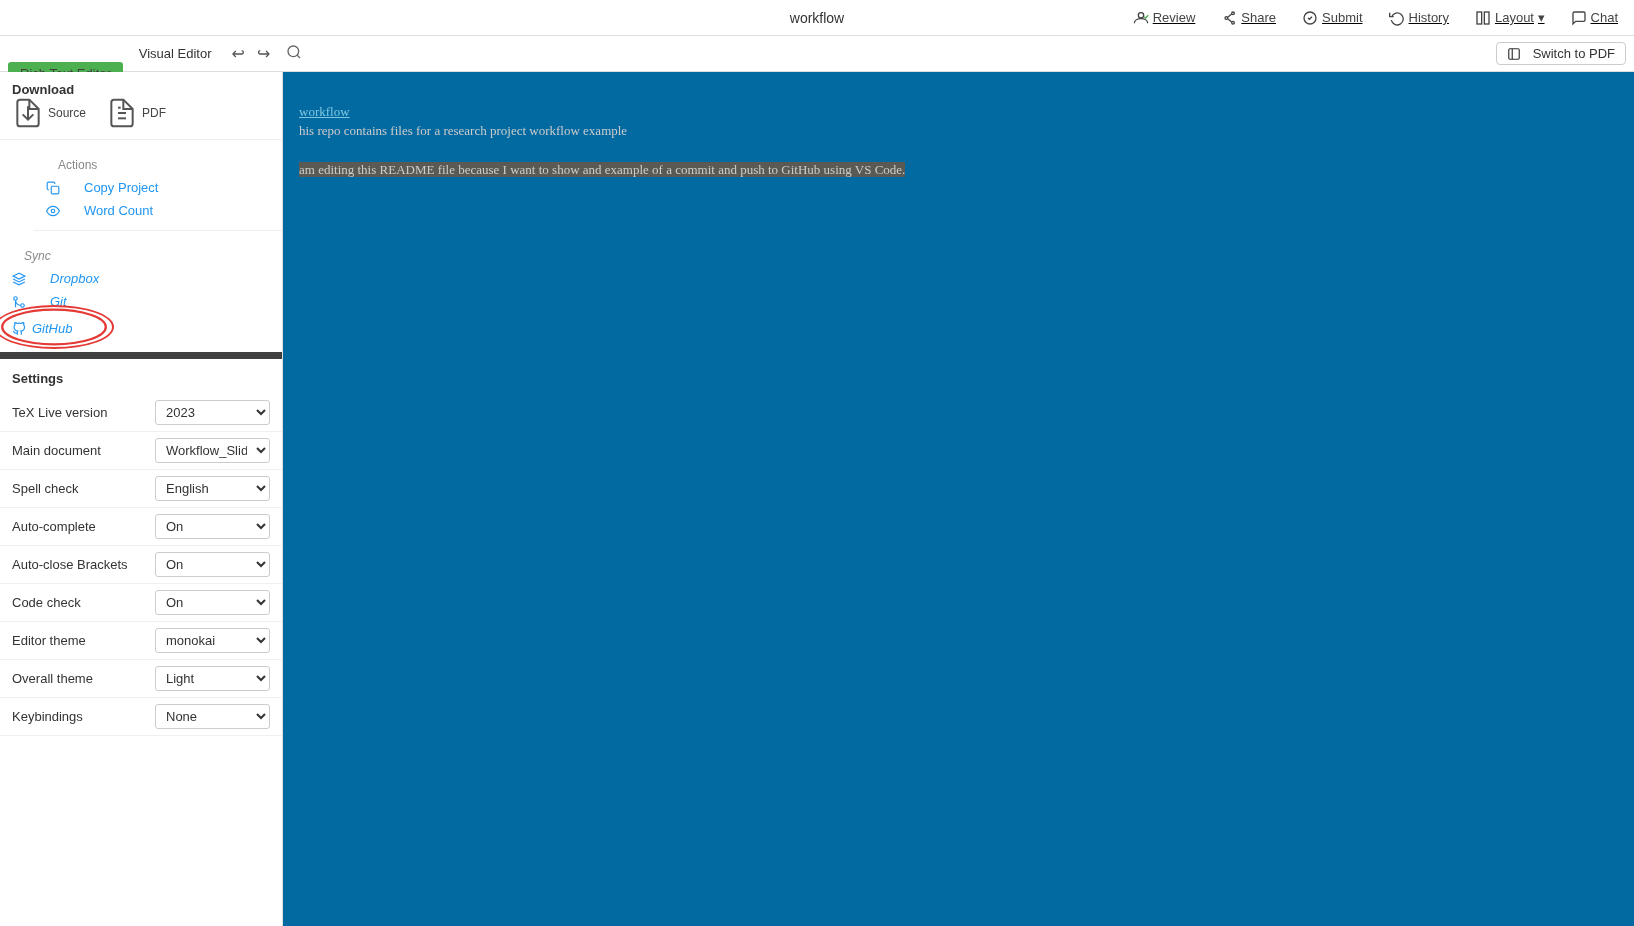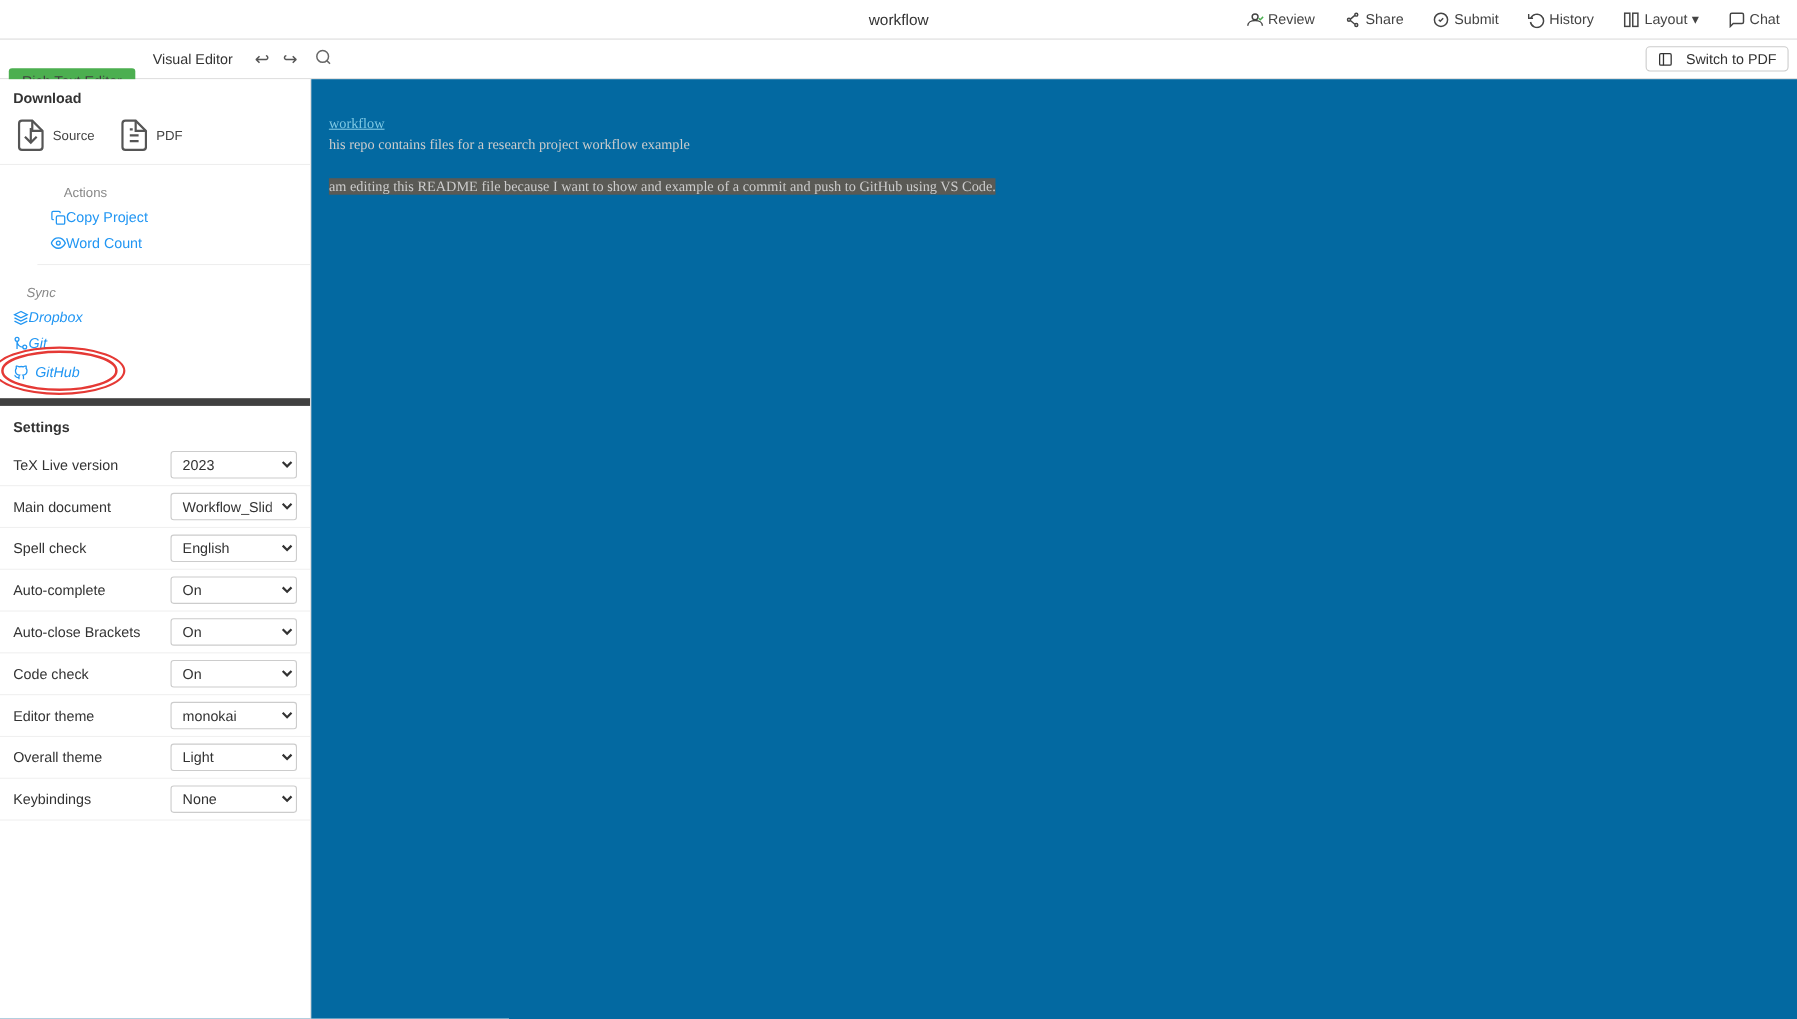--- a/index.html
+++ b/index.html
@@ -25,20 +25,21 @@
     .top-bar-left {
       display: flex;
       align-items: center;
       gap: 4px;
     }
     .top-bar-right {
       margin-left: auto;
       display: flex;
       align-items: center;
       gap: 14px;
+      text-decoration: underline;
     }
     .top-bar-btn {
       display: flex;
       align-items: center;
       gap: 4px;
       color: #444;
       font-size: 13px;
       cursor: pointer;
       padding: 2px 6px;
       border-radius: 3px;
@@ -126,21 +127,21 @@
     }
 
     .download-section {
       padding: 10px 12px;
       border-bottom: 1px solid #eee;
     }
     .download-title {
       font-size: 13px;
       color: #333;
       font-weight: bold;
-      margin-bottom: 10px;
+      margin-bottom: 0;
     }
     .download-icons {
       display: flex;
       gap: 20px;
     }
     .download-icon-item {
       display: flex;
       flex-direction: row;
       align-items: center;
       gap: 4px;
@@ -155,21 +156,21 @@
     }
 
     .actions-section {
       padding: 8px 12px;
       border-bottom: 1px solid #eee;
       margin-left: 34px;
     }
     .sidebar-link {
       display: flex;
       align-items: center;
-      gap: 0;
+      gap: 24px;
       color: #2196f3;
       cursor: pointer;
       padding: 4px 0;
       font-size: 13px;
       text-decoration: none;
     }
 
     .sync-section {
       padding: 8px 12px;
       border-bottom: 7px solid #404040;

